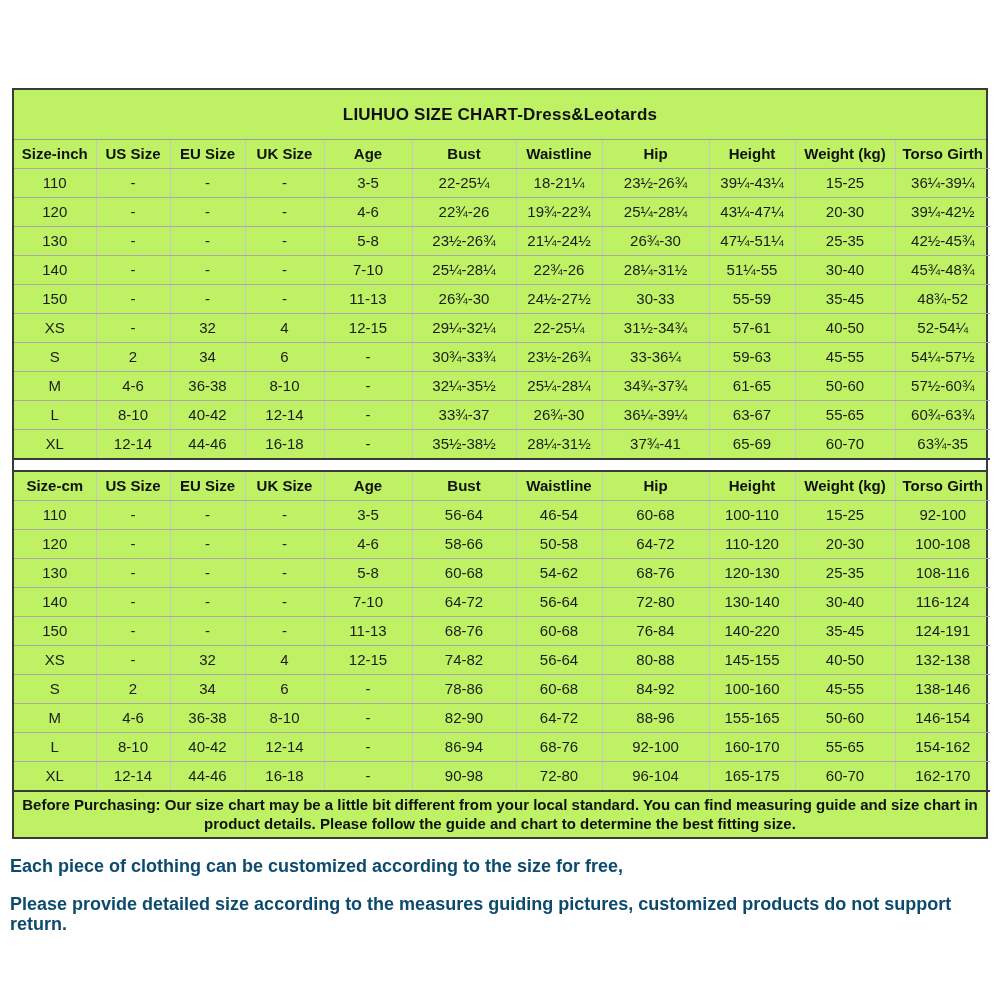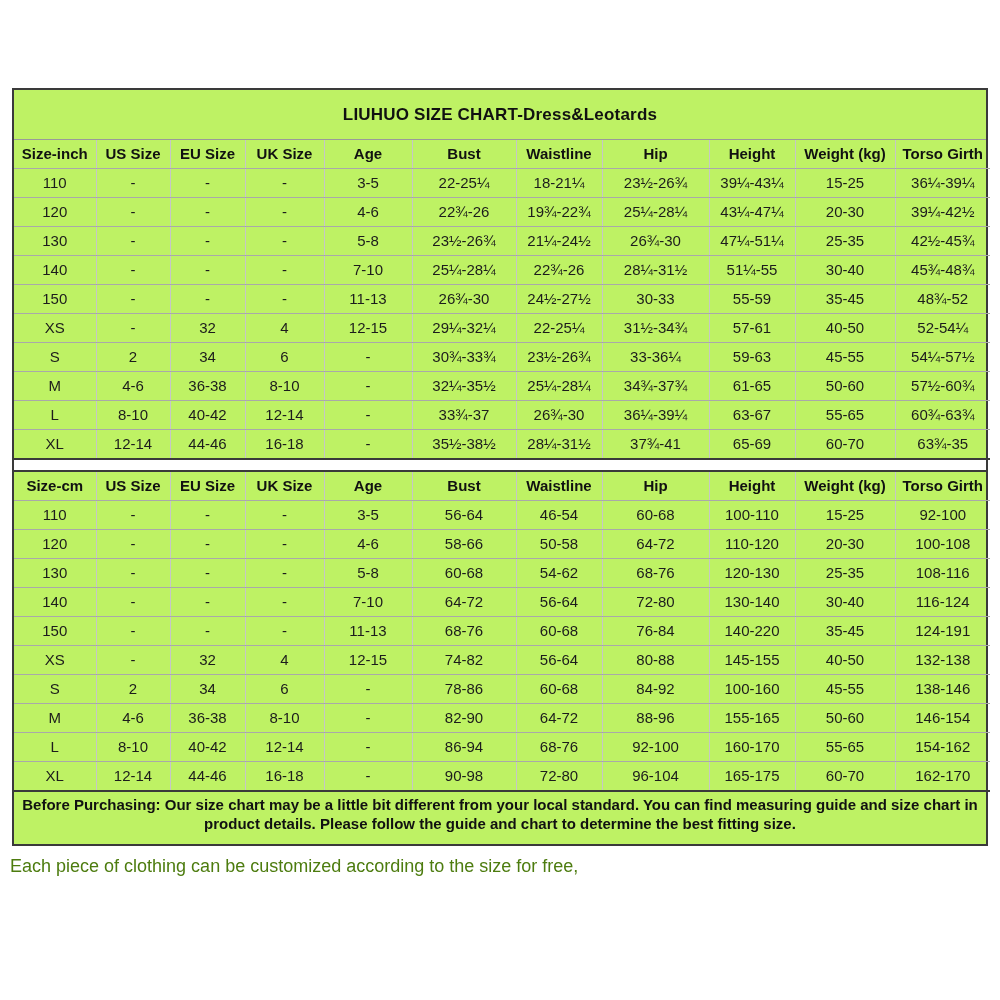--- a/index.html
+++ b/index.html
@@ -21,24 +21,24 @@
     text-align:center; vertical-align:middle; padding:0;
     height:28px; line-height:28px; font-size:15px;
     border-right:1px solid #c6c6c6; border-bottom:1px solid #a9a9a9;
     overflow:hidden; white-space:nowrap; color:#1c1c1c;
   }
   th { font-weight:bold; color:#111; }
   th:last-child, td:last-child { border-right:none; }
   table tbody tr:last-child td { border-bottom:2px solid #3a3a3a; }
   .gap { height:10px; background:#fff; border-bottom:2px solid #3a3a3a; }
   .note {
-    padding:3px 6px 11px; text-align:center; font-weight:bold;
+    padding:3px 6px 4px; text-align:center; font-weight:bold;
     font-size:15px; line-height:19px; color:#111;
   }
-  .footer { position:absolute; left:10px; top:856px; font-size:18px; color:#4d7c0f; }
+  .footer { position:absolute; left:10px; top:856px; font-size:18px; color:#0c4a6e;font-weight:bold; }
   .footer p { margin:0 0 18px 0; line-height:20px; }
   col.c0{width:82px} col.c1{width:74px} col.c2{width:75px} col.c3{width:79px}
   col.c4{width:88px} col.c5{width:104px} col.c6{width:86px} col.c7{width:107px}
   col.c8{width:86px} col.c9{width:100px} col.c10{width:95px}
 </style>
 </head>
 <body>
 
 <div class="chart">
   <div class="title">LIUHUO SIZE CHART-Dress&amp;Leotards</div>
@@ -369,13 +369,14 @@
           <td>162-170</td>
         </tr>
       </tbody>
   </table>
 
   <div class="note">Before Purchasing: Our size chart may be a little bit different from your local standard. You can find measuring guide and size chart in product details. Please follow the guide and chart to determine the best fitting size.</div>
 </div>
 
 <div class="footer">
   <p>Each piece of clothing can be customized according to the size for free,</p>
+  <p>Please provide detailed size according to the measures guiding pictures, customized products do not support return.</p>
 </div>
 
 </body></html>

